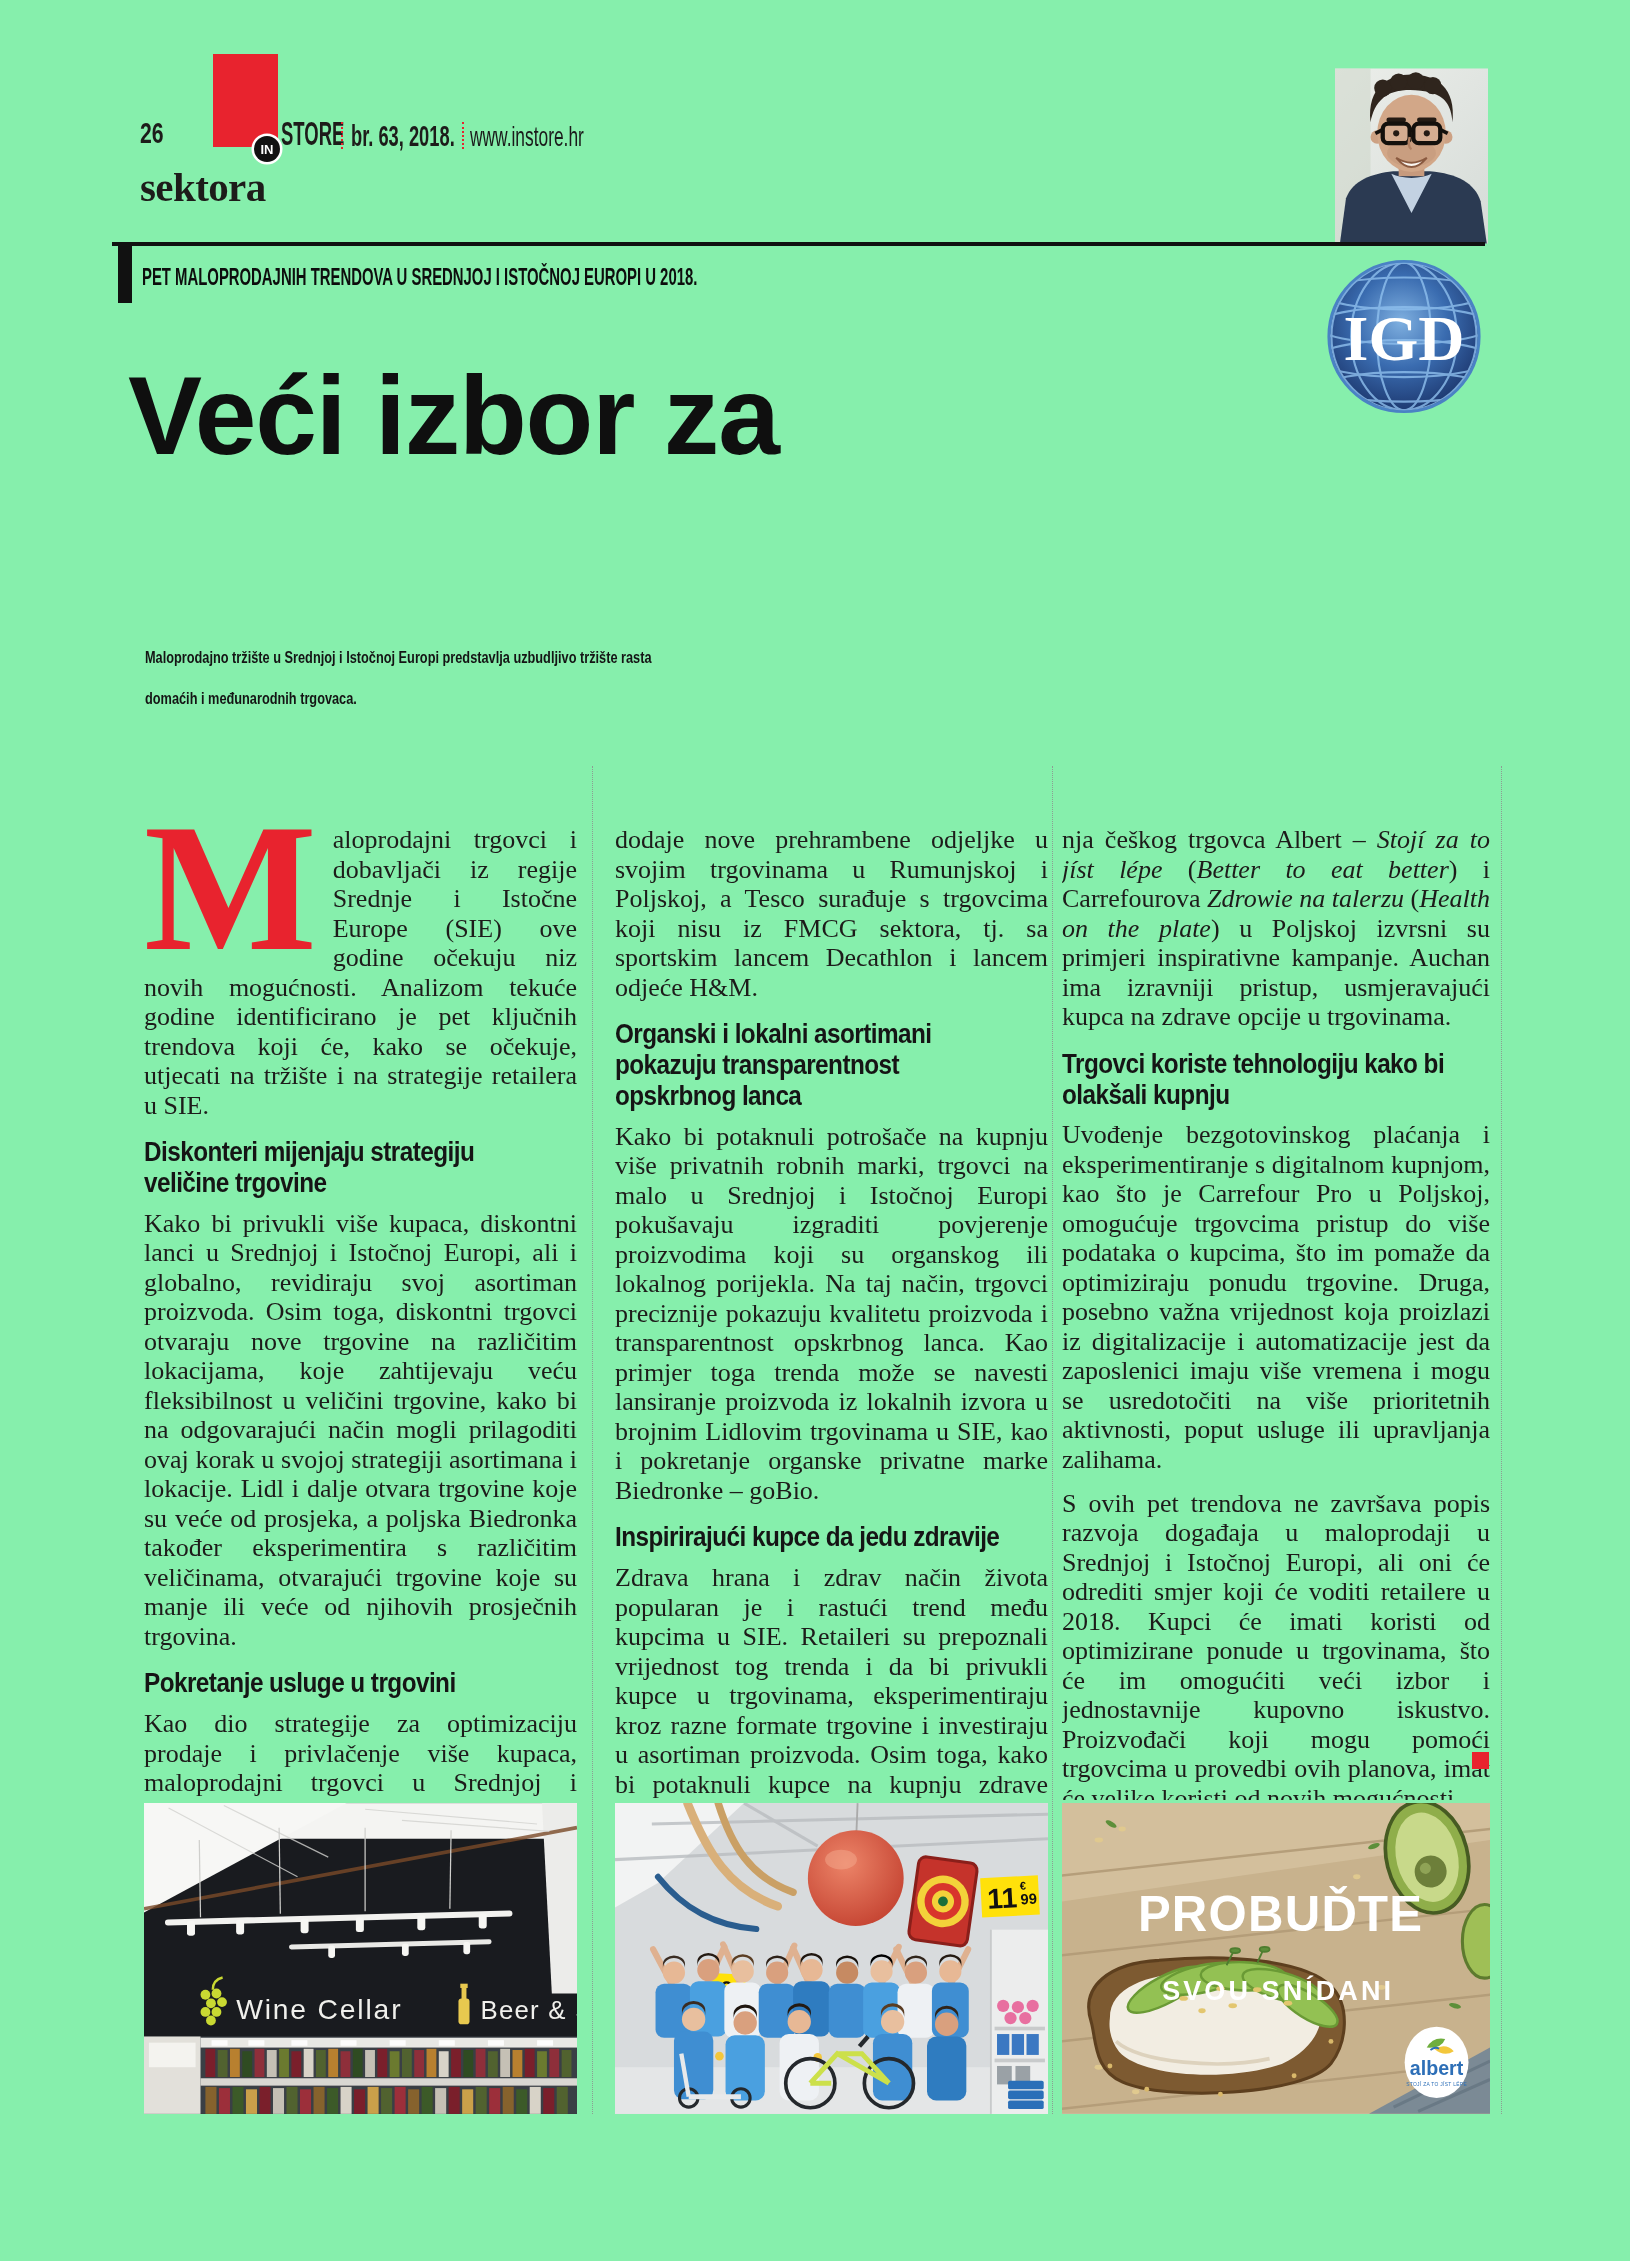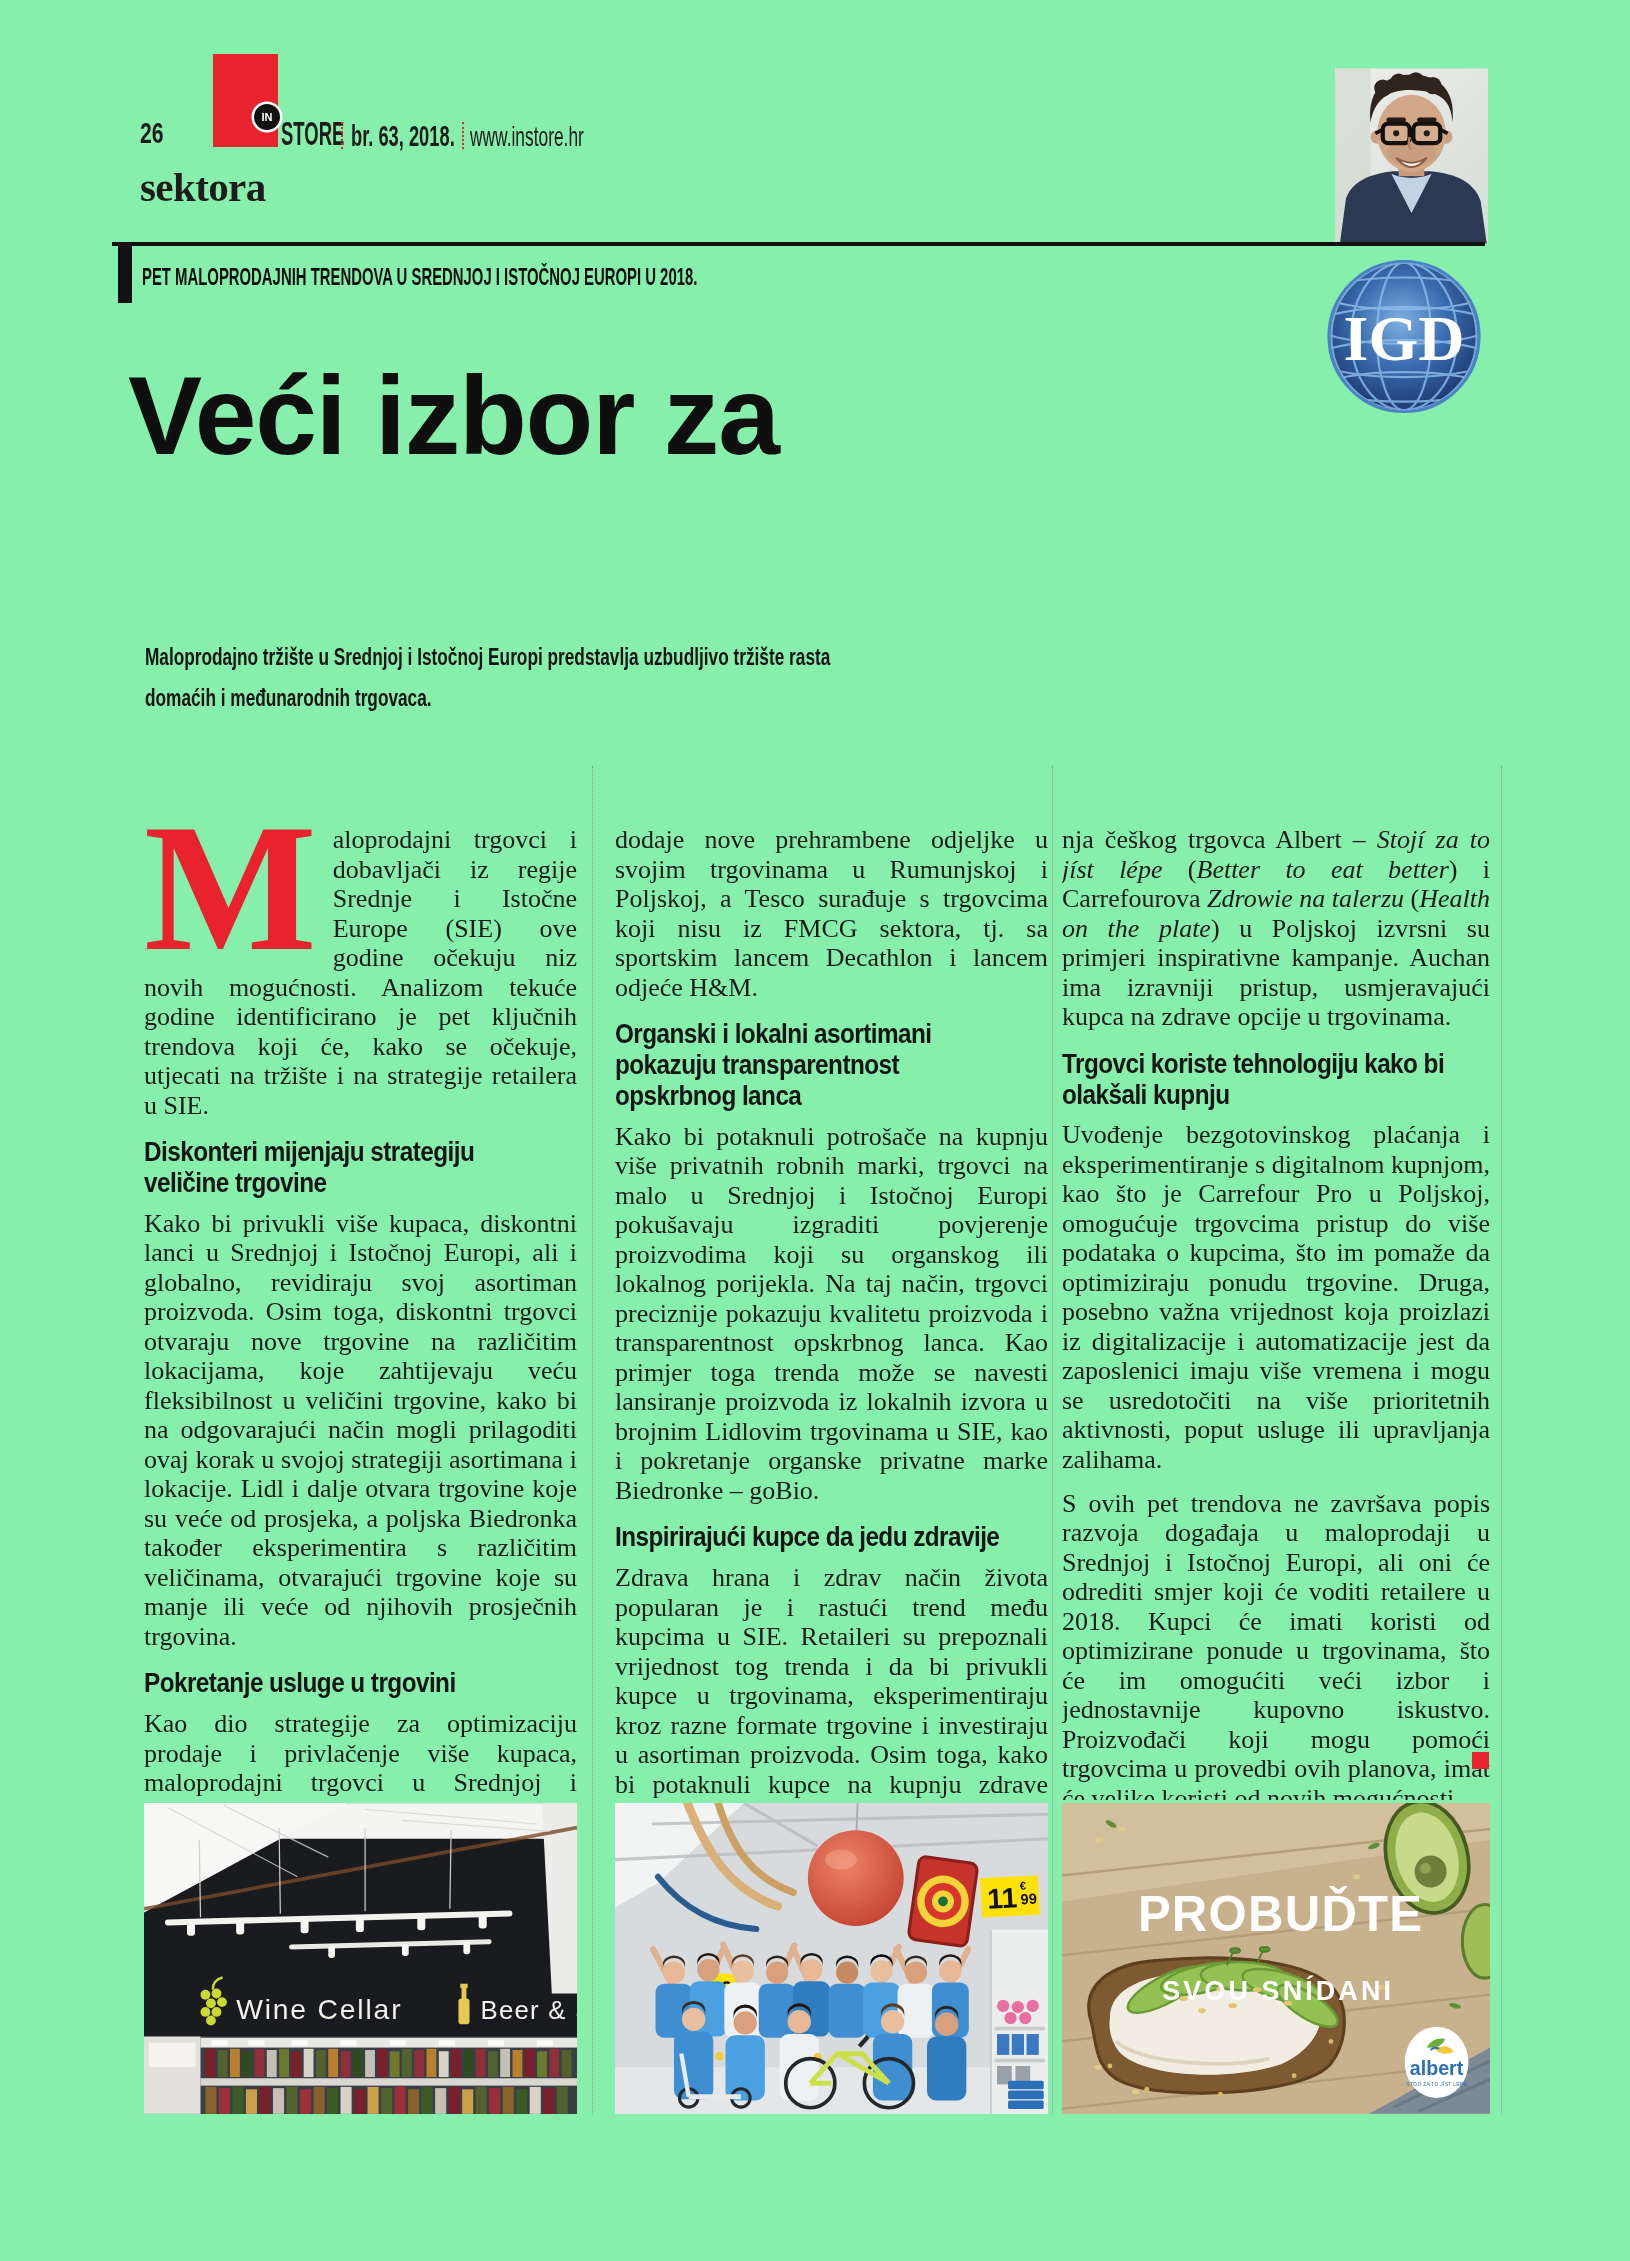--- a/index.html
+++ b/index.html
@@ -6,23 +6,23 @@
   .page{position:relative;width:1630px;height:2261px;background:#86efac;overflow:hidden;
         font-family:"Liberation Serif",serif;color:#1d1c1a;}
   .abs{position:absolute;}
   .sans{font-family:"Liberation Sans",sans-serif;}
   .condL{display:inline-block;transform:scaleX(0.62);transform-origin:left center;white-space:nowrap;}
 
   
   .pagenum{left:140px;top:118px;font-size:29.5px;font-weight:bold;line-height:29.5px;}
   .pagenum span{display:inline-block;transform:scaleX(0.72);transform-origin:left center;}
   .red-block{left:213px;top:54px;width:65px;height:93px;background:#e8232e;}
-  .in-circle{left:254px;top:104px;width:26px;height:26px;border-radius:50%;background:#111;
+  .in-circle{left:254px;top:136px;width:26px;height:26px;border-radius:50%;background:#111;
              box-shadow:0 0 0 2.5px #fff;display:flex;align-items:center;justify-content:center;
-             color:#fff;font-size:11px;font-weight:bold;letter-spacing:0;}
+             color:#fff;font-size:13px;font-weight:bold;letter-spacing:0;}
   .store-word{left:281px;top:118px;font-size:33px;font-weight:bold;line-height:31px;letter-spacing:0;}
   .store-word span{display:inline-block;transform:scaleX(0.56);transform-origin:left center;}
   .mast-sep{top:122px;height:27px;border-left:2.5px dotted #e8232e;width:0;}
   .issue{left:351px;top:122px;font-size:29.5px;font-weight:bold;line-height:28px;}
   .issue span{display:inline-block;transform:scaleX(0.62);transform-origin:left center;}
   .site{left:470px;top:123px;font-size:28px;font-weight:normal;line-height:28px;color:#1a1a1a;}
   .site span{display:inline-block;transform:scaleX(0.62);transform-origin:left center;}
   .section-title{left:140px;top:163px;font-size:41px;font-weight:bold;letter-spacing:-0.6px;
                  font-family:"Liberation Serif",serif;}
   .author{right:301px;top:176px;text-align:right;font-size:21px;font-weight:bold;line-height:26.4px;color:#101010;}
@@ -30,21 +30,21 @@
   .author-photo{left:1335px;top:68px;width:153px;height:176px;overflow:hidden;}
   .head-rule{left:112px;top:242px;width:1373px;height:3.7px;background:#111;}
 
   
   .kicker-bar{left:118px;top:244px;width:13.5px;height:59px;background:#111;}
   .kicker{left:142px;top:253px;font-size:24px;font-weight:bold;line-height:47px;color:#0d0d0d;letter-spacing:0;}
   .igd-logo{left:1324px;top:259px;width:160px;height:155px;}
   .hl{left:128px;font-size:111px;font-weight:bold;line-height:1;letter-spacing:-1.2px;color:#0f0f0f;}
   .hl1{top:361px;}
   .hl2{top:511px;}
-  .lede{left:145px;font-size:23px;font-weight:bold;line-height:29.5px;color:#141414;}
+  .lede{left:145px;font-size:17px;font-weight:bold;line-height:29.5px;color:#141414;}
   .lede1{top:643px;}
   .lede2{top:684px;}
   .lede .sc{display:inline-block;transform:scaleX(0.75);transform-origin:left center;white-space:nowrap;}
 
   
   .col{position:absolute;top:825px;height:975px;overflow:hidden;font-size:26px;line-height:29.5px;
        text-align:justify;color:#1d1c1a;}
   .col1{left:144px;width:433px;}
   .col2{left:615px;width:433px;}
   .col3{left:1062px;width:428px;}

